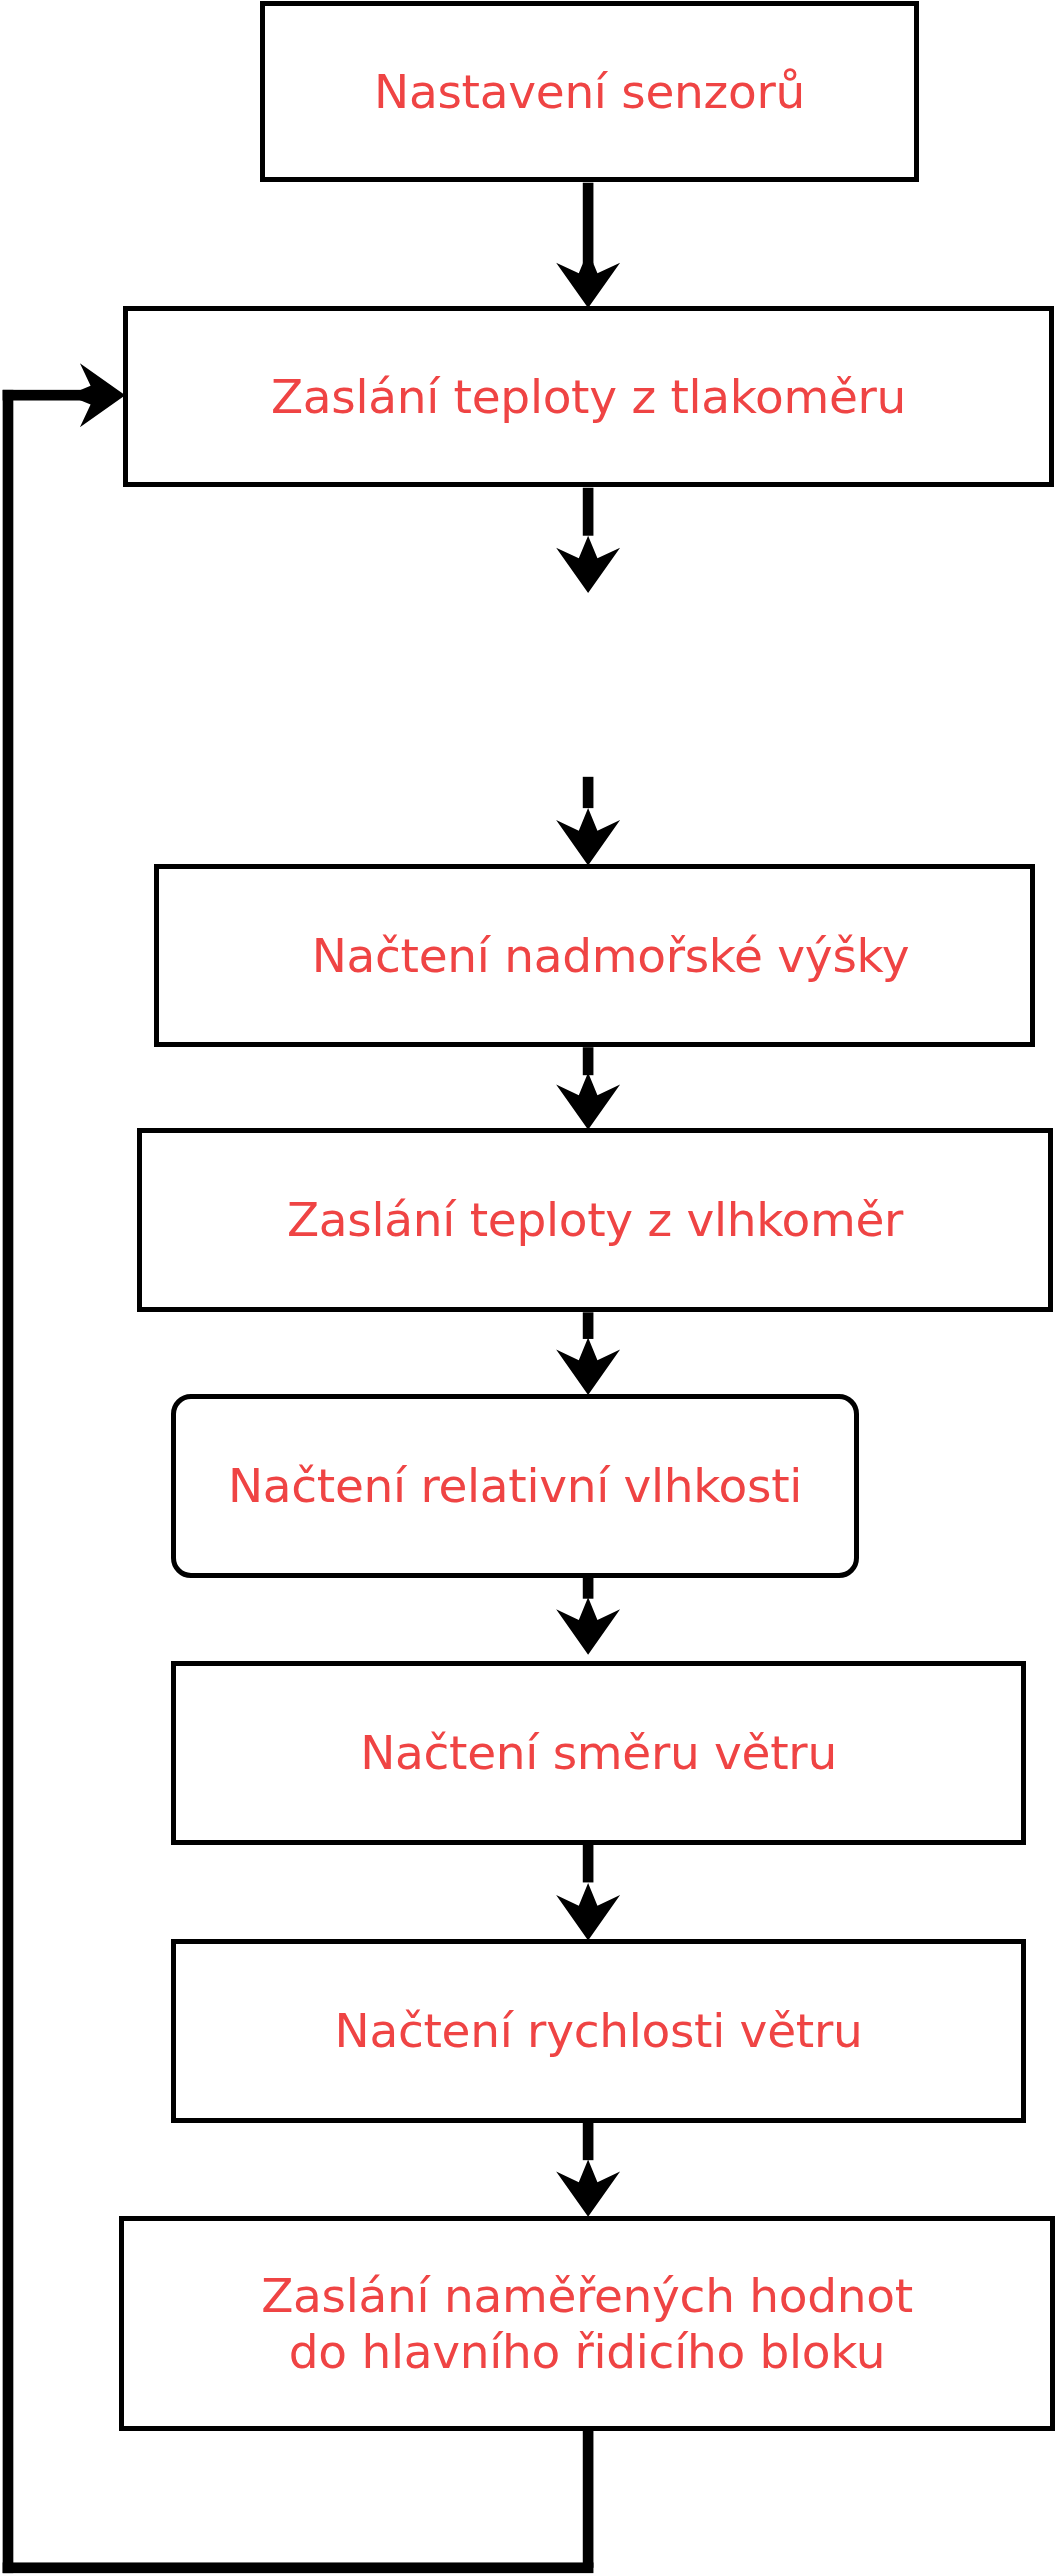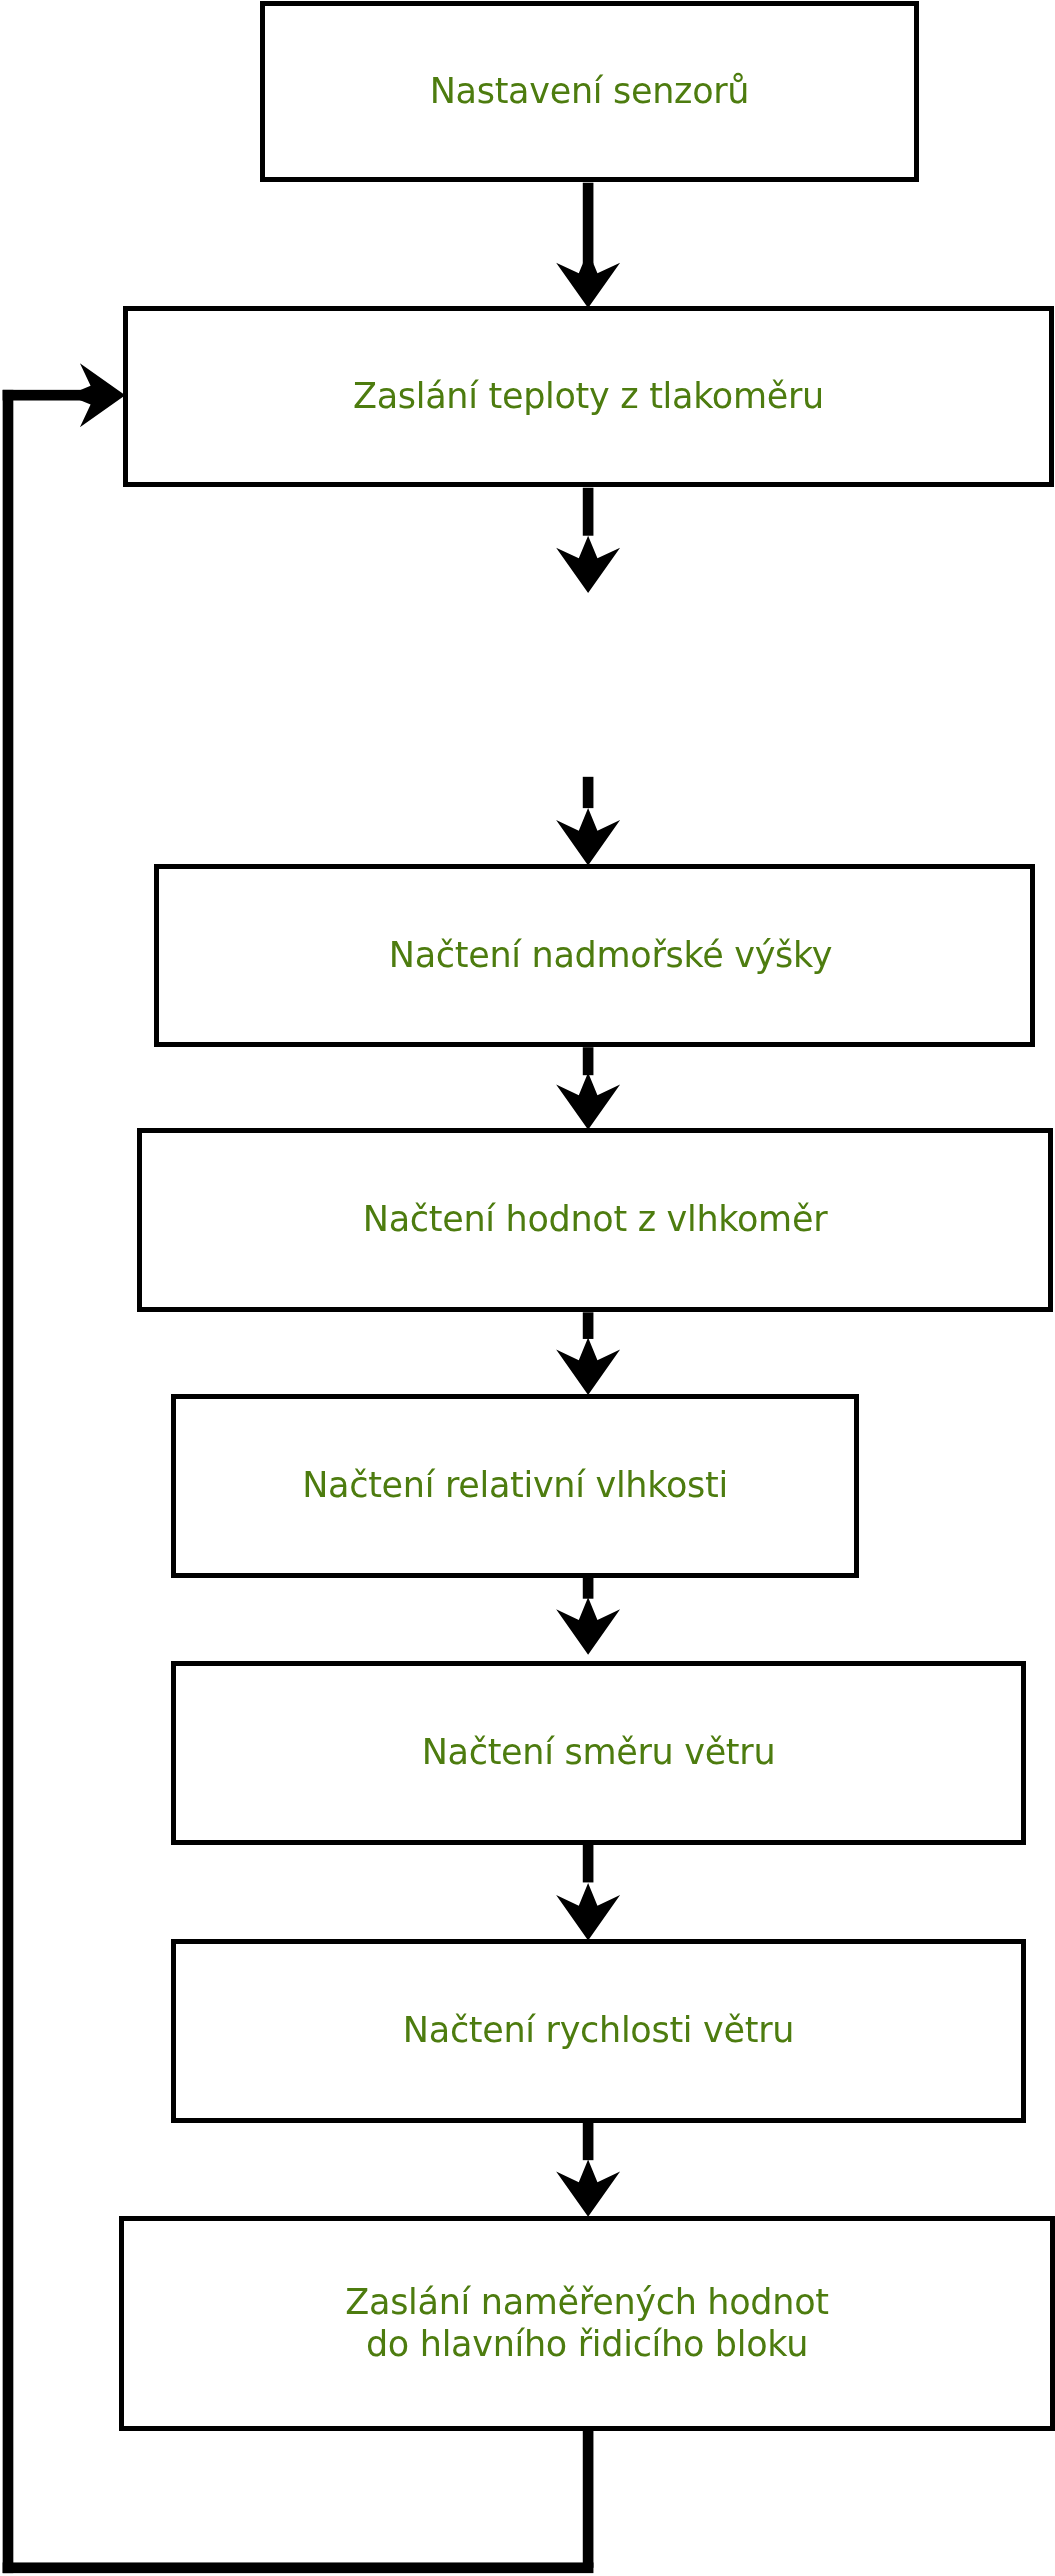--- a/index.html
+++ b/index.html
@@ -31,23 +31,23 @@
     background: #ffffff;
     border: 5.3px solid #000000;
     display: flex;
     align-items: center;
     justify-content: center;
     text-align: center;
     z-index: 5;
   }
   .node-label {
     font-family: "DejaVu Sans", sans-serif;
-    font-size: 35px;
+    font-size: 47px;
     line-height: 1.18;
-    color: #4d7c0f;
+    color: #ef4444;
     font-weight: 400;
     letter-spacing: -0.3px;
     white-space: pre-line;
     padding: 0 6.7px;
   }
 </style>
 </head>
 <body>
 
 <div id="flow-root">
@@ -122,24 +122,24 @@
   <div class="node-box" style="left:123px; top:306px; width:931px; height:181px;">
     <div class="node-label">Zaslání teploty z tlakoměru</div>
   </div>
 
 
   <div class="node-box" style="left:154px; top:864px; width:881px; height:183px;padding-left:32px;">
     <div class="node-label">Načtení nadmořské výšky</div>
   </div>
 
   <div class="node-box" style="left:137px; top:1128px; width:916px; height:184px;">
-    <div class="node-label">Načtení hodnot z vlhkoměr</div>
+    <div class="node-label">Zaslání teploty z vlhkoměr</div>
   </div>
 
-  <div class="node-box" style="left:171px; top:1394px; width:688px; height:184px;">
+  <div class="node-box" style="left:171px; top:1394px; width:688px; height:184px;border-radius:20px;">
     <div class="node-label">Načtení relativní vlhkosti</div>
   </div>
 
   <div class="node-box" style="left:171px; top:1653px; width:855px; height:184px;margin-top:8px;">
     <div class="node-label">Načtení směru větru</div>
   </div>
 
   <div class="node-box" style="left:171px; top:1939px; width:855px; height:184px;">
     <div class="node-label">Načtení rychlosti větru</div>
   </div>

